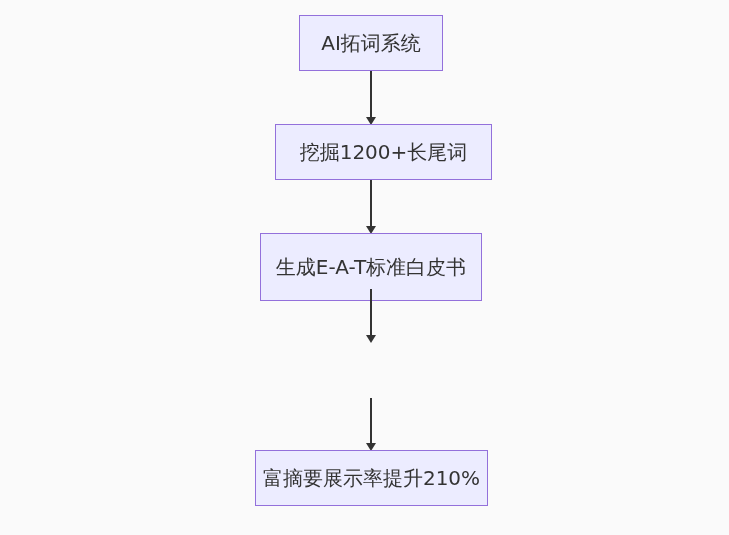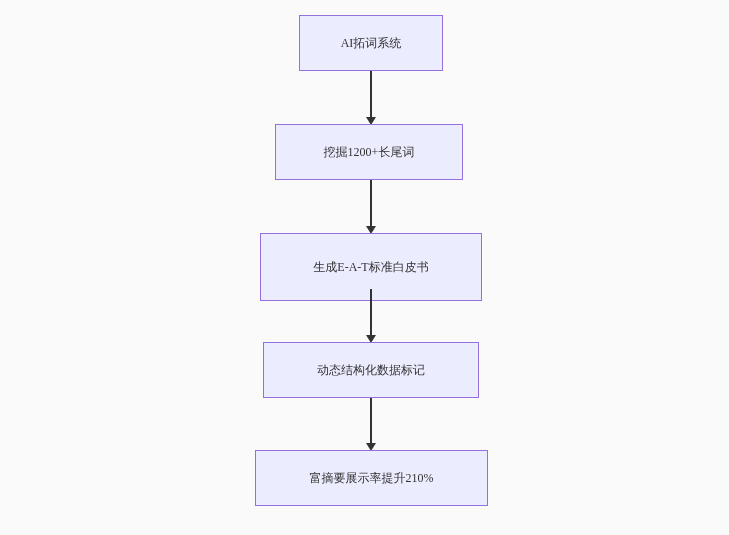--- a/index.html
+++ b/index.html
@@ -17,32 +17,31 @@
     position: relative;
     width: 729px;
     height: 535px;
   }
   .node {
     position: absolute;
     box-sizing: border-box;
     background: var(--node-fill, #ECECFF);
     border: 1.5px solid var(--node-border, #9370DB);
     color: var(--text, #333333);
-    font-size: 12px;
+    font-size: 20px;
     line-height: 1.2;
     display: flex;
     align-items: center;
     justify-content: center;
     text-align: center;
     white-space: nowrap;
-    font-family: Liberation Serif, serif;
   }
   
   .node-1 { left: 299px; top: 15px;  width: 144px; height: 56px; }
-  .node-2 { left: 275px; top: 124px; width: 188px; height: 56px; }
+  .node-2 { left: 275px; top: 124px; width: 217px; height: 56px; }
   .node-3 { left: 260px; top: 233px; width: 222px; height: 68px; }
   .node-4 { left: 263px; top: 342px; width: 216px; height: 56px; }
   .node-5 { left: 255px; top: 450px; width: 233px; height: 56px; }
 
   .arrow {
     position: absolute;
     left: 366px;
     width: 10px;
   }
   .arrow-1 { top: 71px;  height: 54px; }
@@ -93,23 +92,20 @@
 
   <div class="node node-3">
     <span>生成E-A-T标准白皮书</span>
   </div>
 
   <div class="arrow arrow-3">
     <div class="line"></div>
     <div class="head"></div>
   </div>
 
-  <div class="node node-4">
-    <span>动态结构化数据标记</span>
-  </div>
 
   <div class="arrow arrow-4">
     <div class="line"></div>
     <div class="head"></div>
   </div>
 
   <div class="node node-5">
     <span>富摘要展示率提升210%</span>
   </div>
 

